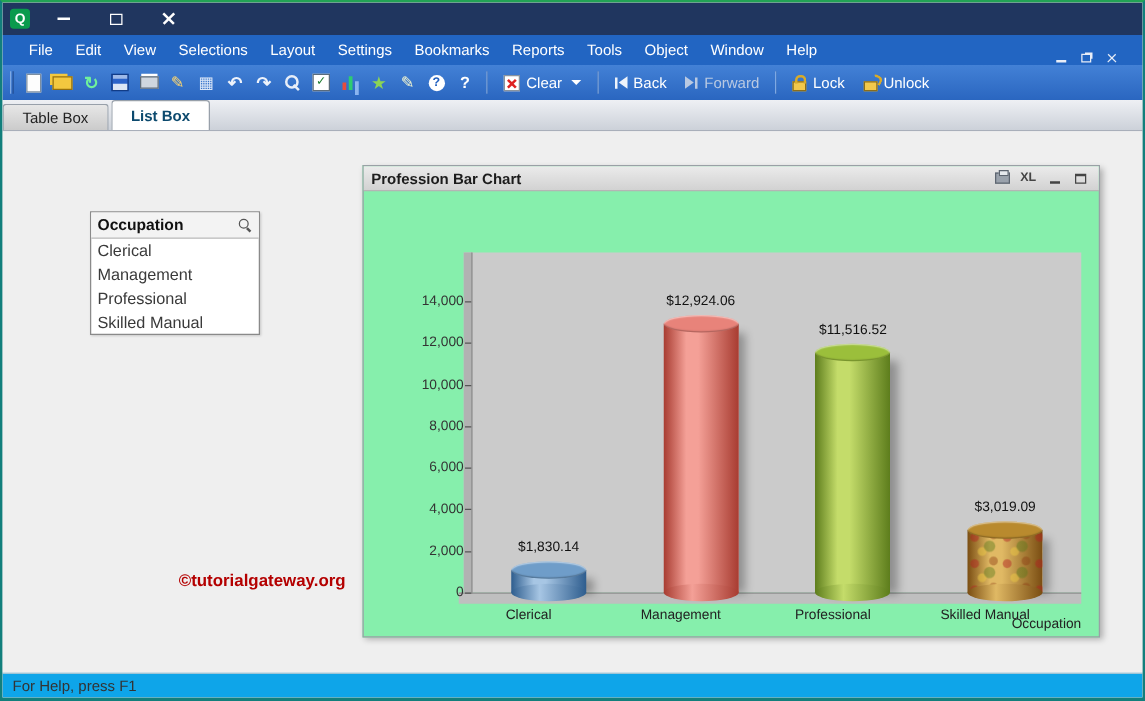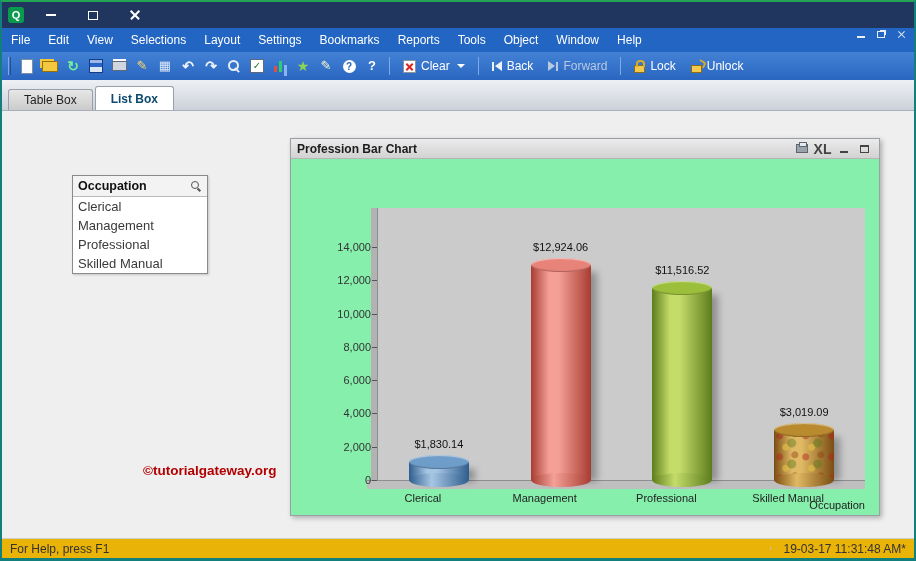--- a/index.html
+++ b/index.html
@@ -19,21 +19,21 @@
   .win-controls{display:flex;height:100%;}
   .wc{width:42px;height:100%;display:flex;align-items:center;justify-content:center;}
   .wc-min-glyph{width:10px;height:2px;background:#fff;}
   .wc-max-glyph{width:10px;height:9px;border:1px solid #fff;}
   .wc-close-glyph{position:relative;width:12px;height:12px;}
   .wc-close-glyph::before,.wc-close-glyph::after{content:"";position:absolute;left:0;top:5px;width:12px;height:1.6px;background:#fff;}
   .wc-close-glyph::before{transform:rotate(45deg);}
   .wc-close-glyph::after{transform:rotate(-45deg);}
 
   
-  .menubar{height:24px;background:#2265c2;display:flex;align-items:flex-start;color:#fff;padding:0 0;flex:0 0 auto;}
+  .menubar{height:24px;background:#2265c2;display:flex;align-items:flex-end;color:#fff;padding:0 12px;flex:0 0 auto;}
   .menu-item{padding:0 9px;font-size:12px;line-height:24px;cursor:default;}
   .menu-right{margin-left:auto;display:flex;gap:6px;padding-right:6px;align-items:center;}
   .mdi{width:14px;height:12px;display:flex;align-items:center;justify-content:center;}
   .mdi-min{width:8px;height:2px;background:#e9eef7;margin-top:6px;}
   .mdi-restore{width:8px;height:7px;border:1px solid #e9eef7;box-shadow:2px -2px 0 -1px #e9eef7;}
   .mdi-x{position:relative;width:9px;height:9px;}
   .mdi-x::before,.mdi-x::after{content:"";position:absolute;left:0;top:4px;width:9px;height:1.4px;background:#e9eef7;}
   .mdi-x::before{transform:rotate(45deg);} .mdi-x::after{transform:rotate(-45deg);}
 
   
@@ -69,41 +69,41 @@
   .bi-back::before{content:"";width:2px;height:9px;background:#eef3fb;margin-right:1px;}
   .bi-back::after{content:"";width:0;height:0;border-top:5px solid transparent;border-bottom:5px solid transparent;border-right:7px solid #eef3fb;}
   .bi-forward{display:flex;align-items:center;}
   .bi-forward::before{content:"";width:0;height:0;border-top:5px solid transparent;border-bottom:5px solid transparent;border-left:7px solid #b9c9e2;}
   .bi-forward::after{content:"";width:2px;height:9px;background:#b9c9e2;margin-left:1px;}
   .padlock{position:relative;width:11px;height:8px;background:#f2c94c;border:1px solid #8a6d1a;margin-top:5px;}
   .padlock::before{content:"";position:absolute;top:-6px;left:1px;width:5px;height:5px;border:2px solid #d8ab2a;border-bottom:none;border-radius:4px 4px 0 0;}
   .padlock.open::before{left:5px;transform:rotate(28deg);border-left-color:transparent;}
 
   
-  .tabbar{height:31px;background:linear-gradient(#eef0f4,#ccd1d9);display:flex;align-items:flex-end;padding-left:6px;gap:2px;border-bottom:1px solid #a9afba;flex:0 0 auto;}
+  .tabbar{height:25px;background:linear-gradient(#eef0f4,#ccd1d9);display:flex;align-items:flex-end;gap:2px;border-bottom:1px solid #a9afba;flex:0 0 auto;}
   .tab{height:21px;padding:0 15px;font-size:12px;display:flex;align-items:center;background:linear-gradient(#e7e7e7,#cbcbcb);border:1px solid #98a0aa;border-bottom:none;border-radius:3px 3px 0 0;color:#222;}
   .tab.active{background:#fff;font-weight:bold;height:24px;color:#0c4a6e;}
 
   
   .main{flex:1;position:relative;background:#efefef;overflow:hidden;}
 
   .listbox{position:absolute;left:70px;top:64px;width:136px;background:#fff;border:1px solid #8a8a8a;box-shadow:1px 1px 2px rgba(0,0,0,.18);}
   .lb-header{height:21px;display:flex;align-items:center;padding:0 5px;border-bottom:1px solid #bbb;background:#f3f3f3;font-weight:bold;font-size:12.5px;color:#111;}
   .lb-search{position:relative;width:12px;height:12px;margin-left:auto;}
   .lb-search::before{content:"";position:absolute;left:1px;top:1px;width:6px;height:6px;border:1.5px solid #555;border-radius:50%;}
   .lb-search::after{content:"";position:absolute;left:8px;top:8px;width:1.6px;height:4px;background:#555;transform:rotate(-45deg);}
   .lb-item{height:19px;line-height:19px;padding:0 5px;font-size:13px;color:#3a3a3a;}
 
   .watermark{position:absolute;left:141px;top:352px;color:#b40000;font-weight:bold;font-size:13.5px;}
 
   
   .chart-window{position:absolute;left:288px;top:27px;width:590px;height:378px;background:#86efac;border:1px solid #9aa0a6;box-shadow:2px 2px 5px rgba(0,0,0,.28);display:flex;flex-direction:column;}
   .chart-caption{height:20px;background:linear-gradient(#ebebeb,#d2d2d2);border-bottom:1px solid #b5b5b5;display:flex;align-items:center;padding:0 6px;font-size:12px;font-weight:bold;color:#1c1c1c;flex:0 0 auto;}
   .cap-btns{margin-left:auto;display:flex;align-items:center;gap:4px;}
-  .cb{width:17px;height:14px;display:flex;align-items:center;justify-content:center;color:#444;font-size:14px;font-weight:bold;}
+  .cb{width:17px;height:14px;display:flex;align-items:center;justify-content:center;color:#444;font-size:10px;font-weight:bold;}
   .ci-print{position:relative;width:12px;height:9px;background:#9aa2ac;border:1px solid #5d6570;}
   .ci-print::before{content:"";position:absolute;left:2px;top:-3px;width:6px;height:3px;background:#e6e9ed;border:1px solid #5d6570;}
   .ci-min{width:8px;height:2px;background:#444;margin-top:6px;}
   .ci-max{width:9px;height:8px;border:1px solid #444;border-top:2px solid #444;}
 
   .chart-body{flex:1;position:relative;font-size:11px;color:#222;overflow:hidden;}
   .chart-title{position:absolute;top:8px;left:0;right:0;text-align:center;font-size:20px;font-weight:bold;color:#7a7a7a;}
   .wall{position:absolute;left:80px;top:49px;width:494px;height:272px;background:#cbcbcb;border-left:7px solid #b2b2b2;}
   .floor{position:absolute;left:76px;top:321px;width:498px;height:9px;background:#bfbfbf;border-top:1px solid #8e8e8e;}
   .yaxis-line{position:absolute;left:86px;top:49px;width:1px;height:273px;background:#8e8e8e;}
@@ -119,21 +119,21 @@
   .cyl-top{position:absolute;left:0;right:0;top:-7px;height:14px;border-radius:50%;background:var(--t);box-shadow:inset 0 1px 1px rgba(255,255,255,.5), inset 0 -1px 1px rgba(0,0,0,.25);}
   .cyl-tex{position:absolute;left:0;right:0;top:0;bottom:0;opacity:.85;
     background-image:
       radial-gradient(circle at 22% 28%, rgba(178,34,34,.55) 0 3px, transparent 4px),
       radial-gradient(circle at 68% 62%, rgba(85,120,25,.5) 0 4px, transparent 5px),
       radial-gradient(circle at 45% 82%, rgba(235,200,70,.6) 0 3px, transparent 4px),
       radial-gradient(circle at 80% 18%, rgba(140,60,20,.5) 0 3px, transparent 4px);
     background-size:26px 21px;}
 
   
-  .statusbar{height:20px;background:#eab308;border-top:1px solid #cfcfcf;display:flex;align-items:center;font-size:12px;color:#333;padding:8px 8px;flex:0 0 auto;}
+  .statusbar{height:20px;background:#0ea5e9;border-top:1px solid #cfcfcf;display:flex;align-items:center;font-size:12px;color:#333;padding:8px 8px;flex:0 0 auto;}
   .sb-right{margin-left:auto;border-left:1px solid #c4c4c4;padding-left:12px;height:100%;display:flex;align-items:center;}
 </style>
 </head>
 <body>
 
 <div class="window">
 
   <div class="titlebar">
     <div class="app-logo">Q</div>
     <div class="win-controls">
@@ -344,16 +344,15 @@
             <div class="val-label" style="left: 448.125px; top: 246.754px;">$3,019.09</div>
             <div class="cat-label" style="left: 437.125px; top: 333px;">Skilled Manual</div>
           </div>
         <div class="xlabel">Occupation</div>
       </div>
     </div>
   </div>
 
   <div class="statusbar">
     <span>For Help, press F1</span>
-    <span class="sb-right">19-03-17 11:31:48 AM*</span>
   </div>
 
 </div>
 
 </body></html>

